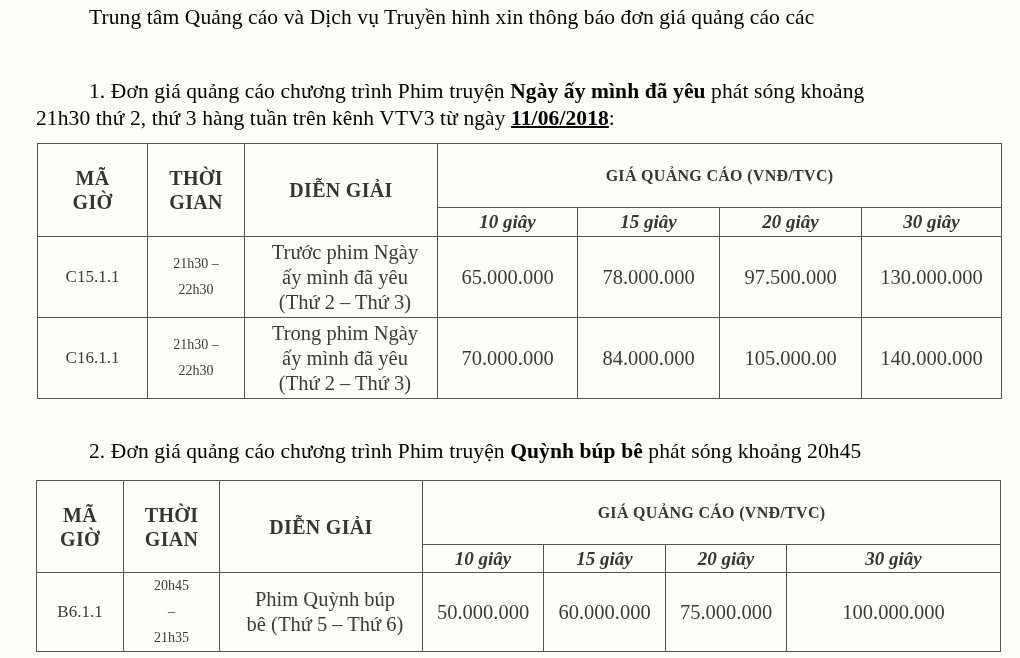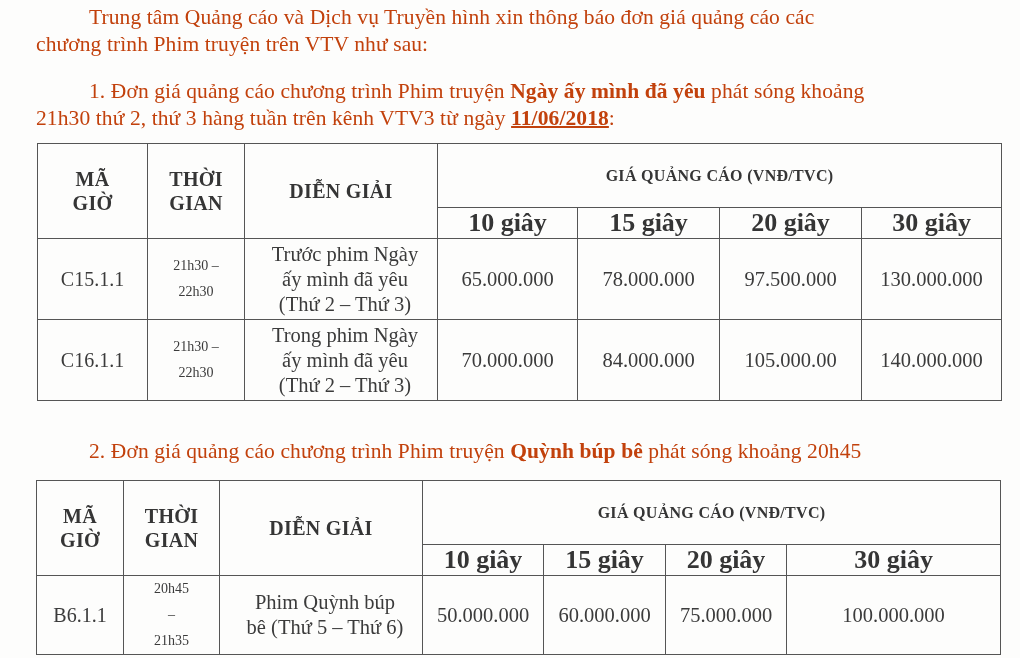--- a/index.html
+++ b/index.html
@@ -6,52 +6,51 @@
   body {
     width:1020px; height:658px; overflow:hidden;
     background:#fdfdfc;
     font-family:"Liberation Serif","DejaVu Serif",serif;
     color:#3a3a3a;
     position:relative;
   }
   .para {
     position:absolute; left:36px; width:966px;
     font-size:21.5px; line-height:27px;
-    text-align:justify; color:#c2410c;
+    text-align:justify; color:#000000;
     letter-spacing:0.1px;
   }
   .para .indent { display:inline-block; width:53px; }
   .date { font-weight:bold; text-decoration:underline; text-decoration-thickness:1.5px;margin-top:28px; }
   .title-em { font-weight:bold; }
   .nowrap-line { white-space:nowrap; }
 
   table.price {
     position:absolute; border-collapse:collapse;
     table-layout:fixed;
     font-size:20.5px; color:#3b3b3b;
   }
   table.price td, table.price th {
     border:1.3px solid #555;
     padding:0; text-align:center; vertical-align:middle;
   }
   table.price th { font-weight:bold; color:#353535; }
   th.hdr { font-size:20px; line-height:24px; letter-spacing:0.3px; }
   th.grp { font-size:16px; letter-spacing:0.3px; }
-  th.dur { font-size:26px; }
-  td.code { font-size:20px; }
+  th.dur { font-size:19px;font-style:italic; }
+  td.code { font-size:17px; }
   td.time { font-size:14px; line-height:26px; }
   td.desc { text-align:right; padding-left:8px !important; font-size:20.5px; line-height:25px; }
   td.num { font-size:20.5px; }
 </style>
 </head>
 <body>
 
 <div class="para" style="top:4px;">
   <div class="nowrap-line"><span class="indent"></span><span>Trung tâm Quảng cáo và Dịch vụ Truyền hình xin thông báo đơn giá quảng cáo các</span></div>
-  <div class="nowrap-line"><span>chương trình Phim truyện trên VTV như sau:</span></div>
 </div>
 
 <div class="para" style="top:78px;">
   <div class="nowrap-line"><span class="indent"></span><span>1.</span> <span>Đơn giá quảng cáo chương trình Phim truyện</span> <span class="title-em">Ngày ấy mình đã yêu</span> <span>phát sóng khoảng</span></div>
   <div class="nowrap-line"><span>21h30 thứ 2, thứ 3 hàng tuần trên kênh VTV3 từ ngày</span> <span class="date">11/06/2018</span><span>:</span></div>
 </div>
 
 <table class="price" style="left:37px; top:143px; width:964px;">
   <colgroup>
     <col style="width:110px">

